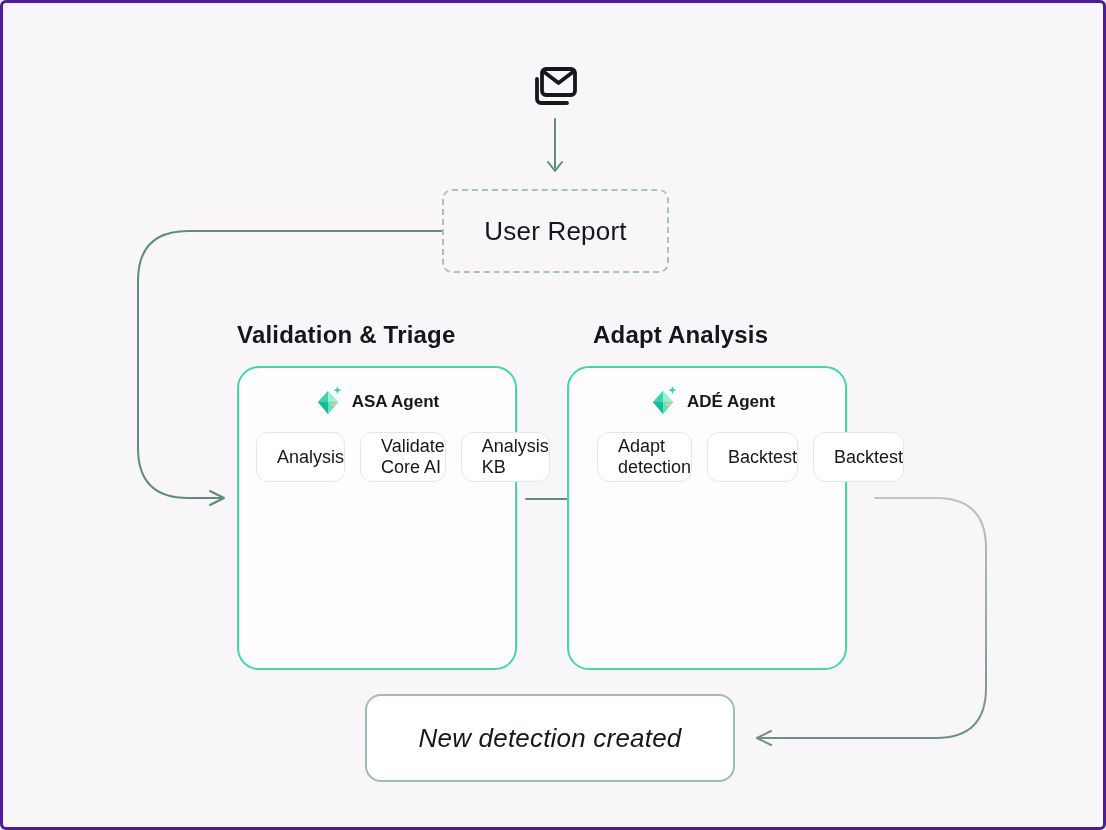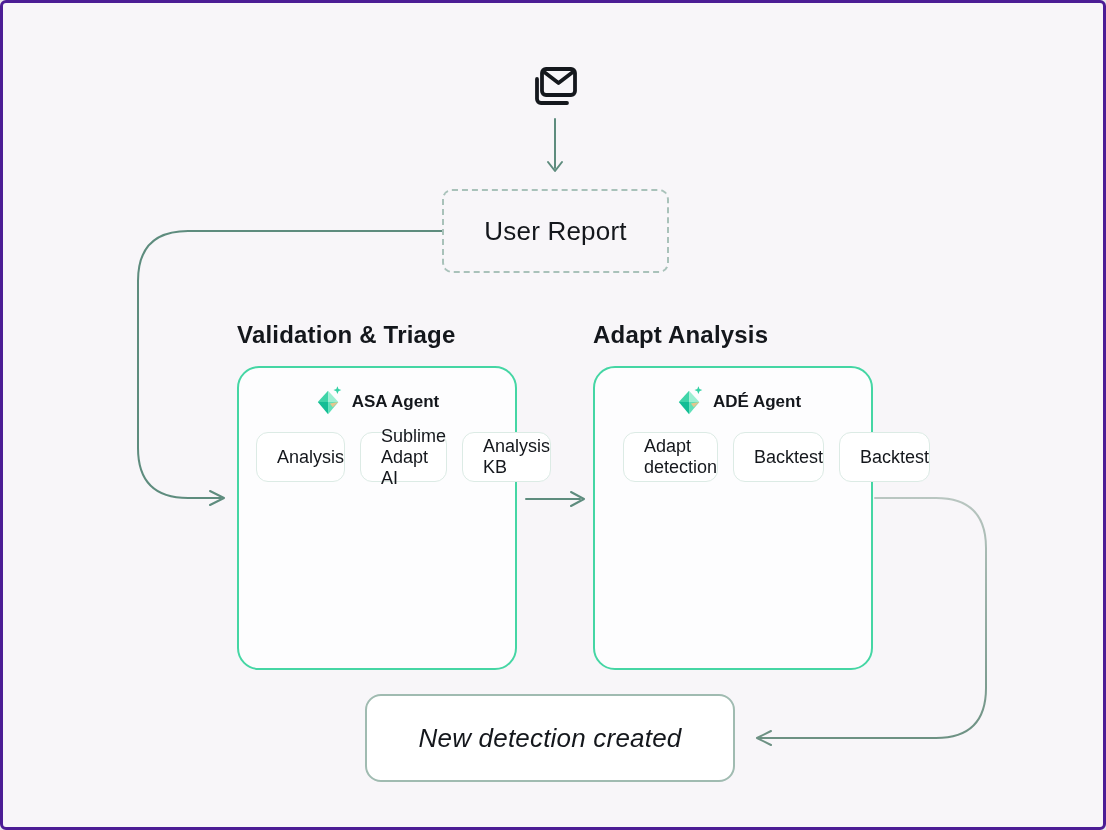--- a/index.html
+++ b/index.html
@@ -39,21 +39,21 @@
   .heading-left { left: 234px; top: 318px; }
   .heading-right { left: 590px; top: 318px; }
   .agent-card {
     position: absolute; width: 280px; height: 304px;
     background: #fdfdfe;
     border: 2px solid #45d6a4;
     border-radius: 22px;
     padding: 16px 17px 0 17px;
   }
   .card-left { left: 234px; top: 363px; }
-  .card-right { left: 590px; top: 363px; padding-left: 28px; }
+  .card-right { left: 564px; top: 363px; padding-left: 28px; }
   .agent-header {
     display: flex; align-items: center; justify-content: center;
     gap: 9px; height: 36px; margin-bottom: 12px;
     font-size: 17px; font-weight: 600;
   }
   .agent-items { display: flex; flex-direction: row; gap: 15px; }
   .agent-item {
     height: 50px;
     background: #ffffff;
     border: 1.5px solid #dcebe5;
@@ -126,21 +126,21 @@
         <polygon points="25,17 16,18.5 19,22.5" fill="#f4c289" opacity="0.9"></polygon>
         <path d="M24 0 L25.2 3 L28.2 4.2 L25.2 5.4 L24 8.4 L22.8 5.4 L19.8 4.2 L22.8 3 Z" fill="#34d1a4"></path>
       </svg>
       <span>ASA Agent</span>
     </div>
     <div class="agent-items">
       <div class="agent-item">
         <span>Analysis</span>
       </div>
       <div class="agent-item">
-        <span>Sublime Adapt AI</span>
+        <span>Validate Core AI</span>
       </div>
       <div class="agent-item">
         <span>Analysis KB</span>
       </div>
     </div>
   </div>
 
   <div class="agent-card card-right">
     <div class="agent-header">
       <svg width="28" height="32" viewBox="0 0 30 34" xmlns="http://www.w3.org/2000/svg">

